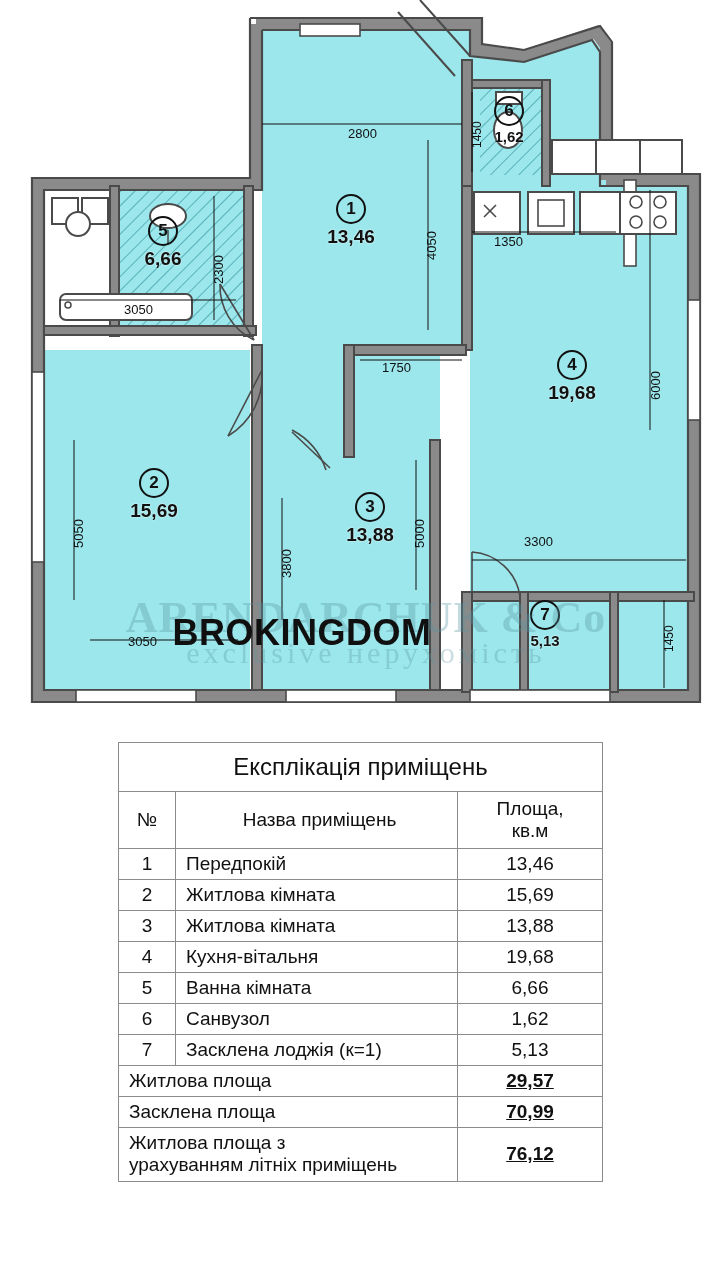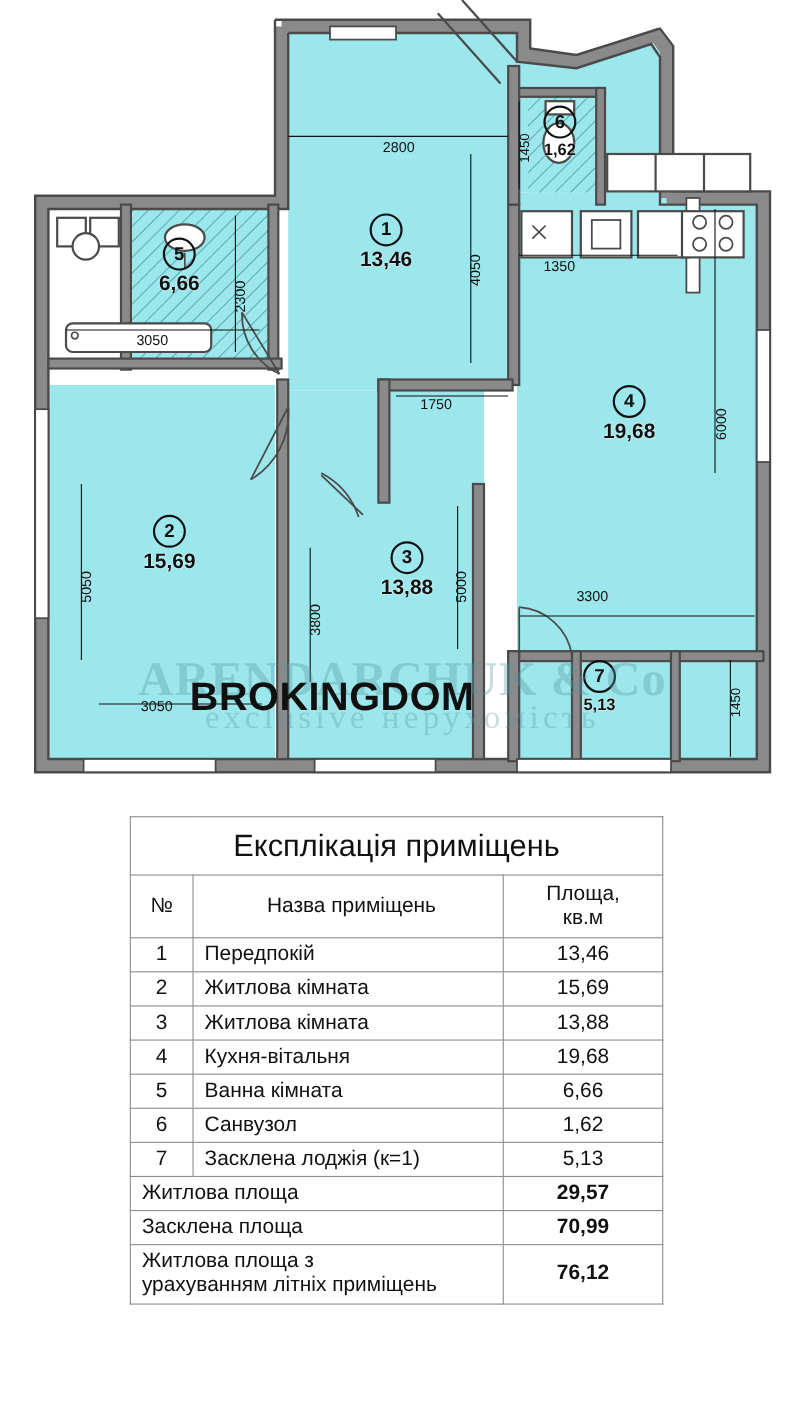--- a/index.html
+++ b/index.html
@@ -25,27 +25,27 @@
   .wm2{position:absolute;left:36px;top:636px;width:660px;text-align:center;
        font-size:30px;color:rgba(90,150,160,.32);letter-spacing:4px;white-space:nowrap;
        font-family:"Liberation Serif",serif;}
   .wm3{position:absolute;left:0;top:612px;width:604px;text-align:center;
        font-size:36px;font-weight:bold;color:#101010;letter-spacing:.5px;white-space:nowrap;}
 
   
   #tbl-wrap{position:absolute;left:118px;top:742px;width:485px;}
   table{border-collapse:collapse;width:485px;background:#fff;}
   td,th{border:1px solid #8c8c8c;font-size:19px;color:#111;padding:4px 6px;font-weight:normal;}
-  .t-title{text-align:center;font-size:28px;padding:10px 4px;}
+  .t-title{text-align:center;font-size:24px;padding:10px 4px;}
   .t-head{text-align:center;font-size:19px;line-height:1.15;padding:6px 4px;}
   .c-num{width:44px;text-align:center;}
   .c-name{text-align:left;padding-left:10px;}
   .c-area{width:132px;text-align:center;}
   .sum-name{text-align:left;padding-left:10px;}
-  .sum-val{text-align:center;font-weight:bold;}
+  .sum-val{text-align:center;font-weight:bold;text-decoration:underline;}
   .two-line{line-height:1.2;}
 </style>
 </head>
 <body>
 
 <div id="plan">
   <svg width="717" height="730" viewBox="0 0 717 730" xmlns="http://www.w3.org/2000/svg">
     <defs>
       <pattern id="hatch" width="10" height="10" patternUnits="userSpaceOnUse" patternTransform="rotate(45)">
         <rect width="10" height="10" fill="#9be7ec"></rect>

